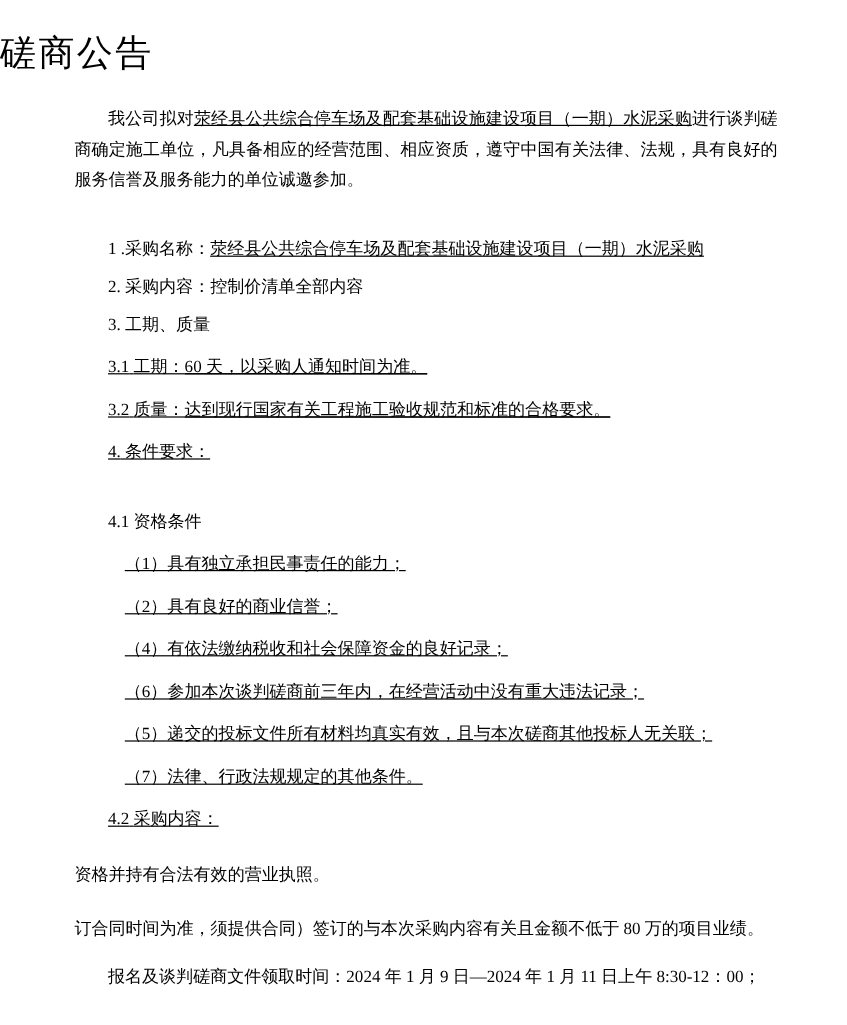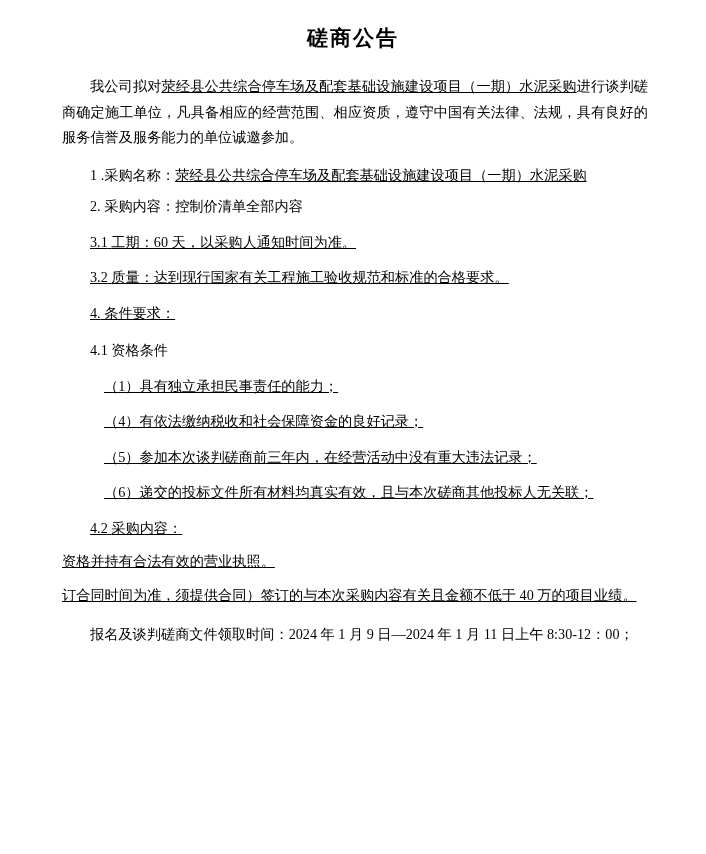--- a/index.html
+++ b/index.html
@@ -15,23 +15,22 @@
     overflow: hidden;
   }
   .page {
     position: relative;
     width: 706px;
     height: 854px;
     padding: 0;
     box-sizing: border-box;
   }
   .doc-title {
-    text-align: center;
-    font-size: 21px;
-    font-weight: bold;
+    font-size: 30px;
+    font-weight: normal;
     letter-spacing: 2px;
     margin: 12px 0 0 0;
     padding-top: 12px;
     font-family: "Liberation Serif", serif;
   }
   .body-wrap {
     padding: 0 58px 0 62px;
     box-sizing: border-box;
     font-size: 14.2px;
     line-height: 25.5px;
@@ -54,27 +53,26 @@
   }
   .sub {
     margin-top: 6px;
     text-indent: 28px;
   }
   .list-item {
     margin-top: 6px;
     text-indent: 42px;
   }
   .noind {
-    margin-top: 8px;
+    margin-top: 20px;
     text-indent: 0;
     text-align: justify;
-    text-decoration: underline;
   }
   .gap-sm { margin-top: 10px; text-decoration: underline; }
-  .gap-md { margin-top: 12px; font-family: Liberation Serif, serif; }
+  .gap-md { margin-top: 32px; font-family: Liberation Serif, serif; }
   .blk {
     text-indent: 28px;
     text-align: justify;
     margin-top: 14px;
   }
 </style>
 </head>
 <body>
 
 <div class="page">
@@ -82,36 +80,39 @@
   <h1 class="doc-title">磋商公告</h1>
 
   <div class="body-wrap">
 
     <p class="para"><span>我公司拟对</span><span class="u">荥经县公共综合停车场及配套基础设施建设项目（一期）水泥采购</span><span>进行谈判磋商确定施工单位，凡具备相应的经营范围、相应资质，遵守中国有关法律、法规，具有良好的服务信誉及服务能力的单位诚邀参加。</span></p>
 
     <p class="item gap-md"><span>1 .</span><span>采购名称：</span><span class="u">荥经县公共综合停车场及配套基础设施建设项目（一期）水泥采购</span></p>
 
     <p class="item"><span>2.</span>&nbsp;<span>采购内容：控制价清单全部内容</span></p>
 
+    <p class="item"><span>3.</span>&nbsp;<span>工期、质量</span></p>
 
     <p class="sub gap-sm"><span>3.1</span>&nbsp;<span>工期：</span><span class="u">60 天，以采购人通知时间为准。</span></p>
 
     <p class="sub gap-sm"><span>3.2</span>&nbsp;<span>质量：</span><span class="u">达到现行国家有关工程施工验收规范和标准的合格要求。</span></p>
 
     <p class="item gap-sm"><span>4.</span>&nbsp;<span>条件要求：</span></p>
 
     <p class="sub gap-md"><span>4.1</span>&nbsp;<span>资格条件</span></p>
 
     <p class="list-item gap-sm">（1）具有独立承担民事责任的能力；</p>
+    <p class="list-item gap-sm">（2）具有良好的商业信誉；</p>
     <p class="list-item gap-sm">（4）有依法缴纳税收和社会保障资金的良好记录；</p>
-    <p class="list-item gap-sm">（5）参加本次谈判磋商前三年内，在经营活动中没有重大违法记录；</p>
-    <p class="list-item gap-sm">（6）递交的投标文件所有材料均真实有效，且与本次磋商其他投标人无关联；</p>
+    <p class="list-item gap-sm">（6）参加本次谈判磋商前三年内，在经营活动中没有重大违法记录；</p>
+    <p class="list-item gap-sm">（5）递交的投标文件所有材料均真实有效，且与本次磋商其他投标人无关联；</p>
+    <p class="list-item gap-sm">（7）法律、行政法规规定的其他条件。</p>
 
     <p class="sub gap-sm"><span>4.2</span>&nbsp;<span>采购内容：</span></p>
 
     <p class="noind">资格并持有合法有效的营业执照。</p>
 
-    <p class="noind">订合同时间为准，须提供合同）签订的与本次采购内容有关且金额不低于 40 万的项目业绩。</p>
+    <p class="noind">订合同时间为准，须提供合同）签订的与本次采购内容有关且金额不低于 80 万的项目业绩。</p>
 
     <p class="blk">报名及谈判磋商文件领取时间：2024 年 1 月 9 日—2024 年 1 月 11 日上午 8:30-12：00；</p>
 
   </div>
 </div>
 
 </body></html>

